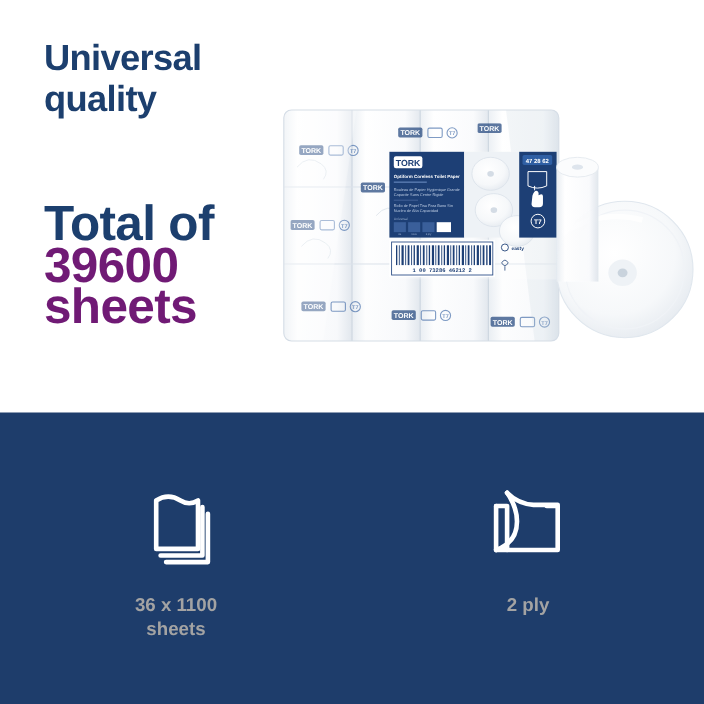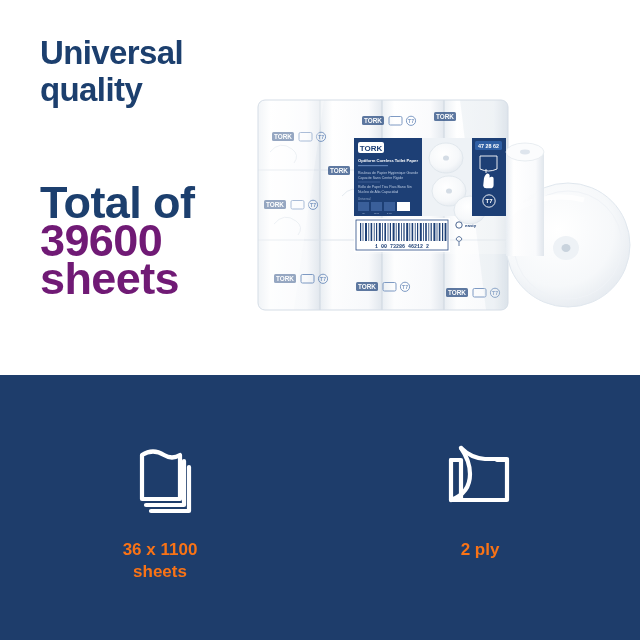--- a/index.html
+++ b/index.html
@@ -94,21 +94,21 @@
     flex-direction: column;
     align-items: center;
   }
   .feature-icon {
     width: 96px;
     height: 84px;
     display: block;
   }
   .feature-label {
     margin-top: 20px;
-    color: #f97316;
+    color: #a3a3a3;
     font-size: 17px;
     line-height: 22px;
     font-weight: bold;
     text-align: center;
     max-width: 130px;
     white-space: pre-line;
   }
 </style>
 </head>
 <body>

